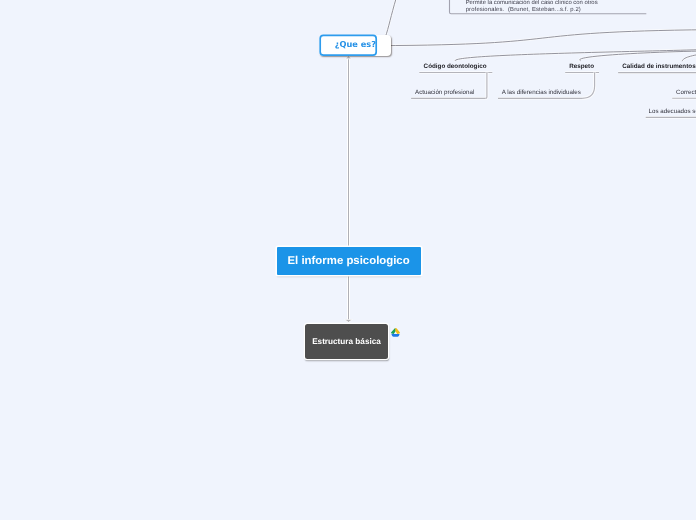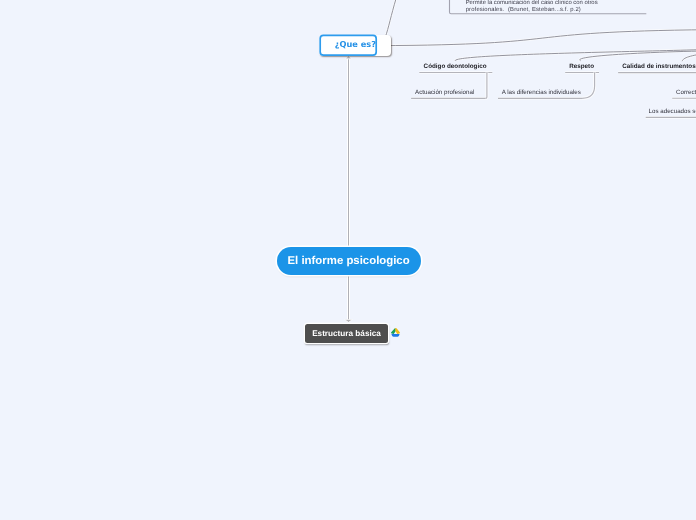--- a/index.html
+++ b/index.html
@@ -4,29 +4,29 @@
 <style>
   html,body{margin:0;padding:0;}
   body{width:696px;height:520px;overflow:hidden;background:#f0f4fd;
        font-family:"Liberation Sans",sans-serif;
        -webkit-font-smoothing:antialiased;text-rendering:geometricPrecision;}
   #canvas{position:absolute;left:0;top:0;width:696px;height:520px;overflow:hidden;}
   svg.links{position:absolute;left:0;top:0;width:696px;height:520px;pointer-events:none;overflow:visible;}
   .node{position:absolute;white-space:nowrap;box-sizing:border-box;}
   .node,#canvas{transform:translateZ(0);}
 
-  .root{left:276.6px;top:246.5px;width:144px;height:28px;background:#1b94e8;border-radius:14px;
+  .root{left:276.6px;top:246.5px;width:144px;height:28px;background:#1b94e8;border-radius:1px;
         color:#fff;font-size:11.4px;font-weight:bold;display:flex;align-items:center;
         justify-content:center;box-shadow:0 0 0 1.6px #fff, 0 1.6px 1.6px rgba(0,0,0,.2);}
 
   .qnode{left:319.4px;top:34.5px;width:72px;height:21.4px;background:#fff;border:none;
          border-radius:4px;color:#2490e6;font-size:8.2px;font-weight:bold;font-family:'DejaVu Sans',sans-serif;display:flex;
          align-items:center;justify-content:center;box-shadow:1px 1px 1.4px rgba(40,25,15,.45);}
 
-  .dnode{left:305.1px;top:323.7px;width:82.8px;height:19px;background:#4e4e4e;border-radius:2.5px;color:#fff;
+  .dnode{left:305.1px;top:323.7px;width:82.8px;height:35px;background:#4e4e4e;border-radius:2.5px;color:#fff;
          font-size:8.2px;font-weight:bold;display:flex;align-items:center;justify-content:center;
          box-shadow:0 0 0 1.3px #fff, 0.6px 1.4px 1.6px rgba(0,0,0,.4);}
 
   .topic{font-size:6.3px;line-height:9px;font-weight:bold;color:#1c1c22;}
   .leaf{font-size:6.2px;line-height:9px;color:#33333d;}
 
   .note{left:449.05px;top:-22px;width:196.95px;height:36.65px;
         background:#f0f4fd;font-size:5.9px;color:#3c3c4a;line-height:6.6px;
         padding:0 6px 1.4px 16.6px;box-sizing:border-box;
         display:flex;flex-direction:column;justify-content:flex-end;white-space:pre;}

